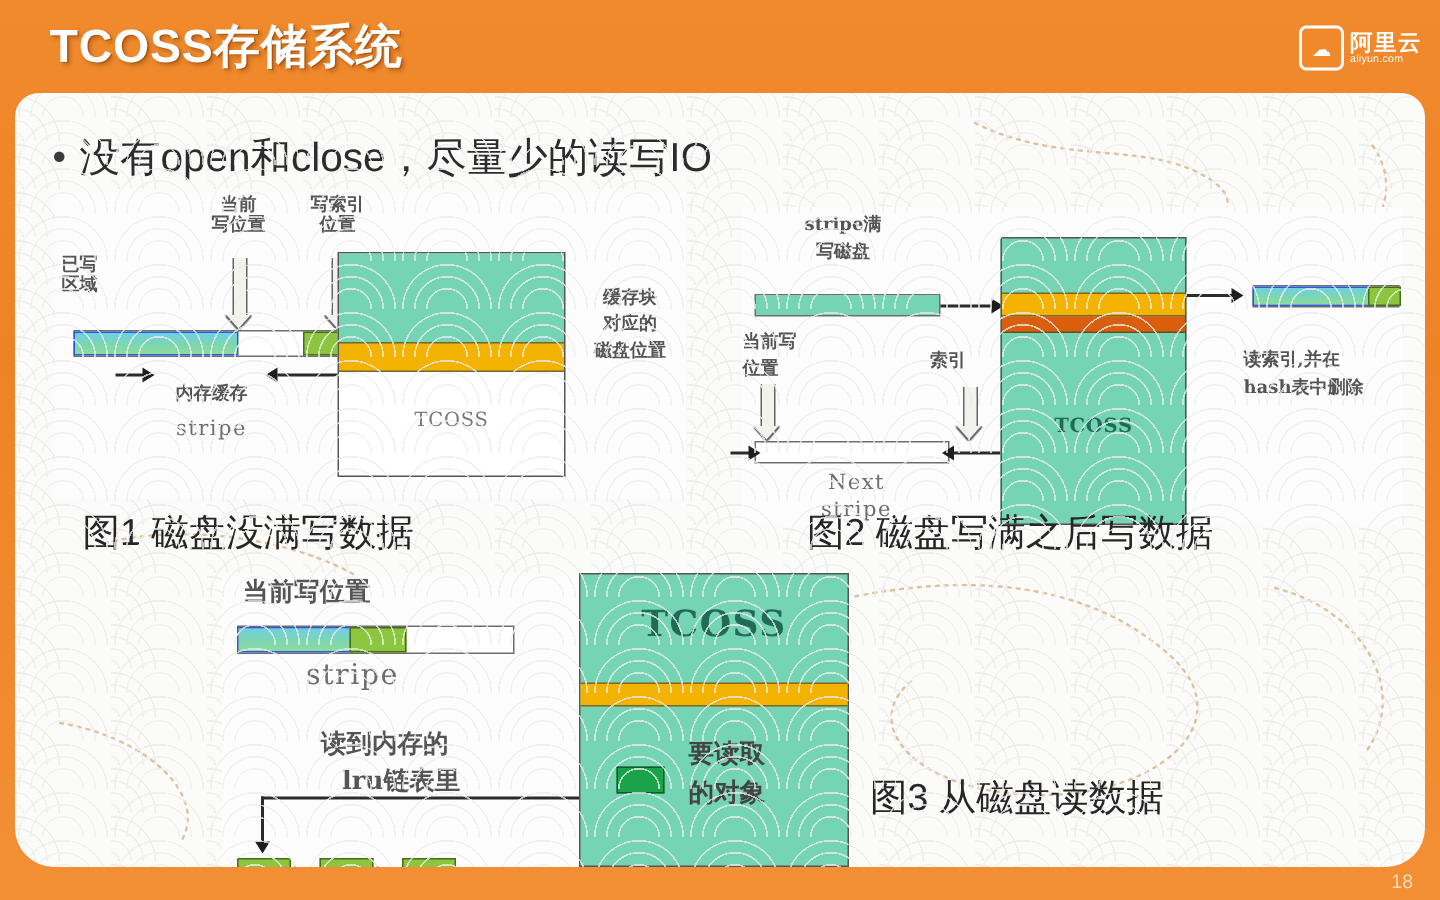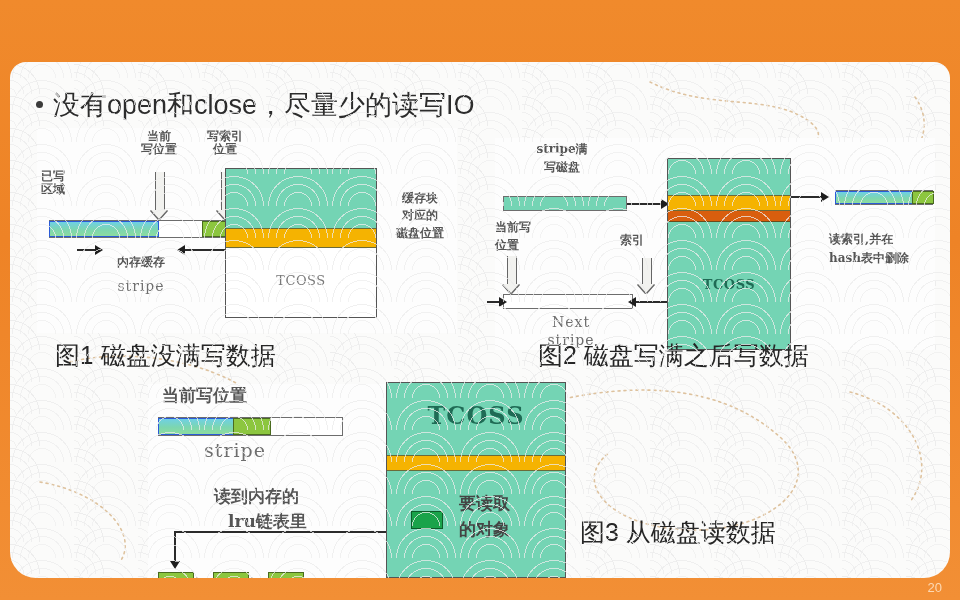--- a/index.html
+++ b/index.html
@@ -106,20 +106,30 @@
   .obj-node{position:absolute;background:#1aa34a;border:1.6px solid #0f5c2a;box-sizing:border-box;}
 
   
   .pageno{position:absolute;right:18px;bottom:5px;font-size:13px;color:#fcd9b4;}
 </style>
 </head>
 <body>
 
 <div class="slide">
 
+  <div class="header">
+    <div class="slide-title">TCOSS存储系统</div>
+    <div class="logo">
+      <div class="logo-mark">☁</div>
+      <div class="logo-txt">
+        <div class="logo-cn">阿里云</div>
+        <div class="logo-en">aliyun.com</div>
+      </div>
+    </div>
+  </div>
 
   <div class="panel">
 
     <svg class="deco" width="940" height="516" viewBox="0 0 940 516">
       <g fill="none" stroke="#d9b98f" stroke-width="1.6" stroke-dasharray="2 4" stroke-linecap="round" opacity=".85">
         <path d="M640 20 C 700 50, 760 30, 800 60 C 845 95, 700 120, 600 150 C 520 175, 470 215, 520 255 C 560 290, 700 290, 790 255 C 880 220, 905 150, 860 110"></path>
         <path d="M905 35 C 930 70, 900 110, 860 118"></path>
         <path d="M300 90 C 330 120, 300 160, 250 175 C 200 190, 180 230, 230 250"></path>
         <path d="M60 300 C 120 285, 200 300, 240 330 C 290 368, 420 372, 520 345 C 640 312, 720 330, 770 375 C 820 420, 760 470, 680 468 C 600 466, 560 420, 600 390"></path>
         <path d="M840 330 C 900 345, 930 400, 900 440"></path>
@@ -281,14 +291,14 @@
             <span>的对象</span>
           </div>
         </div>
       </div>
 
       <div class="cap" style="left:570px;top:455px;">图3 从磁盘读数据</div>
 
     </div>
   </div>
 
-  <div class="pageno">20</div>
+  <div class="pageno">18</div>
 </div>
 
 </body></html>

